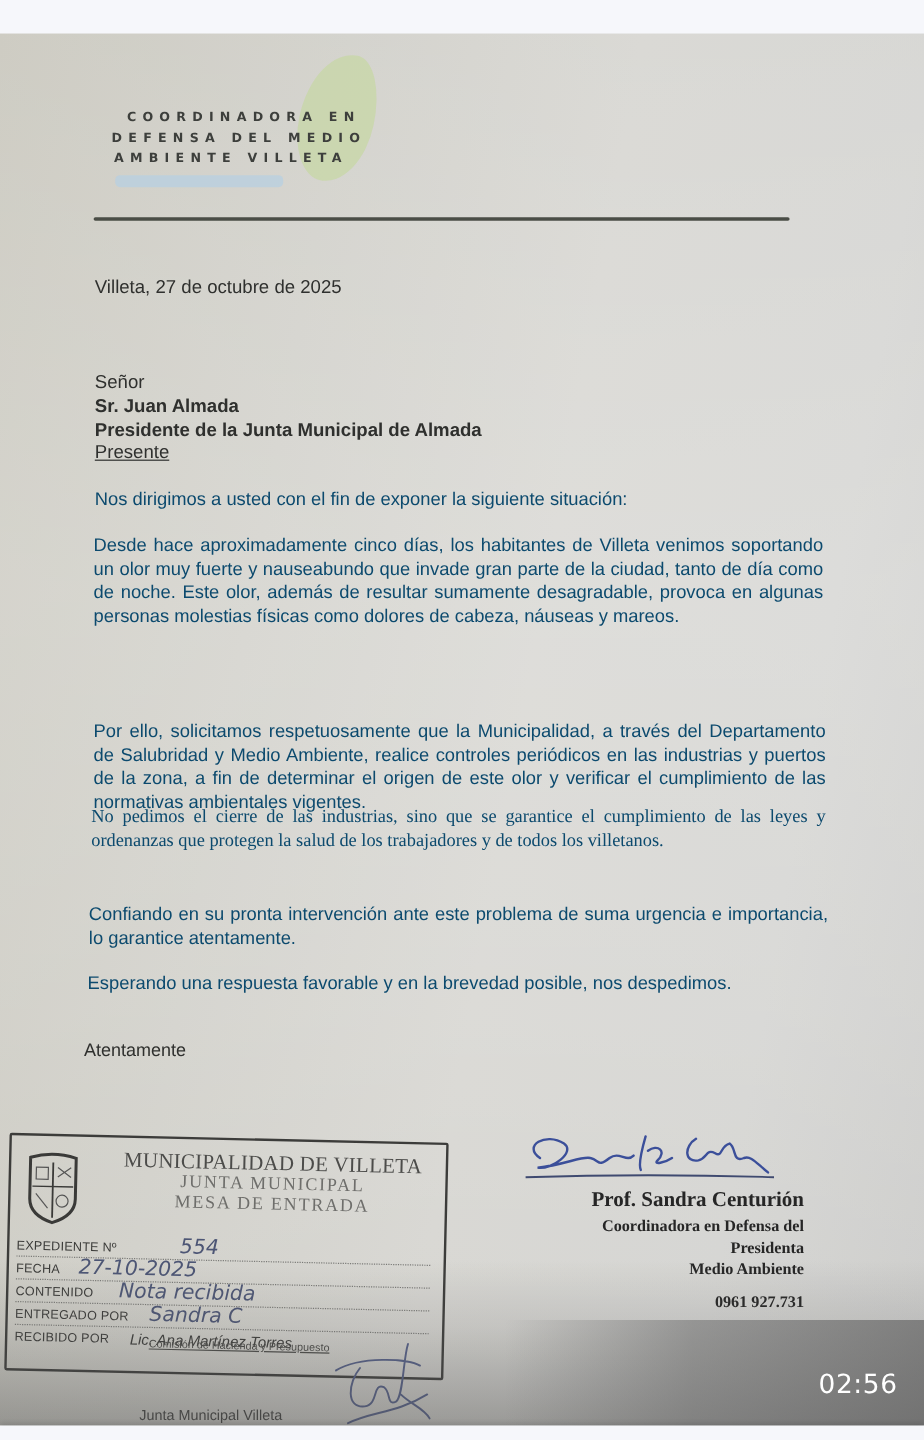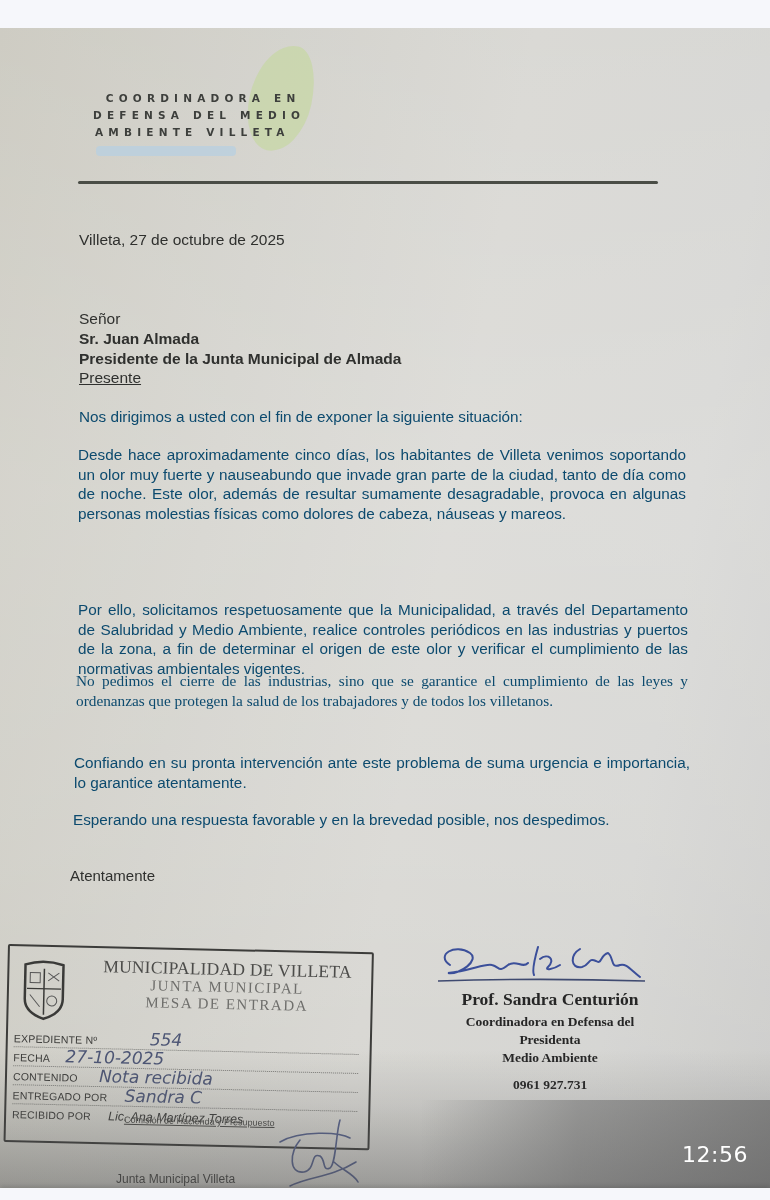--- a/index.html
+++ b/index.html
@@ -49,21 +49,21 @@
   .para { position: absolute; color: #0c4a6e; font-size: 15.3px; line-height: 19.5px; text-align: justify; text-align-last: left; }
   .p0 { left: 79px; top: 407px; width: 600px; }
   .p1 { left: 78px; top: 445px; width: 608px; }
   .p2 { left: 78px; top: 600px; width: 610px; }
   .p3 { left: 76px; top: 671px; width: 612px; font-family: Liberation Serif, serif; }
   .p4 { left: 74px; top: 753px; width: 616px; }
   .p5 { left: 73px; top: 810px; width: 620px; }
   .closing { left: 70px; top: 866px; font-size: 15px; }
 
   .signature-scribble { position: absolute; left: 430px; top: 935px; width: 220px; height: 60px; }
-  .signer { position: absolute; left: 430px; top: 988px; width: 240px; text-align: center; font-family: "Liberation Serif", serif; font-weight: bold; color: #262626; }
+  .signer { position: absolute; left: 430px; top: 988px; width: 240px; text-align: right; font-family: "Liberation Serif", serif; font-weight: bold; color: #262626; }
   .signer-name { font-size: 17.5px; line-height: 22px; margin-bottom: 3px; }
   .signer-line { font-size: 13.5px; line-height: 18px; }
   .signer-phone { font-size: 13.5px; margin-top: 10px; }
 
   .stamp {
     position: absolute; left: 8px; top: 944px; width: 362px; height: 194px;
     border: 2px solid #3c3c3a; border-radius: 2px;
     transform: rotate(1.3deg); transform-origin: left top;
   }
   .stamp-logo { position: absolute; left: 12px; top: 12px; width: 46px; height: 62px; }
@@ -176,14 +176,14 @@
   </div>
   <div class="stamp-sub">Comisión de Hacienda y Presupuesto</div>
 </div>
 <div class="stamp-footer">Junta Municipal Villeta</div>
 <svg class="stamp-sig" viewBox="0 0 90 80">
   <path d="M10 30 C 30 18, 70 20, 80 26 M30 28 C 20 40, 18 62, 34 60 C 46 58, 40 40, 50 44 C 56 48, 52 60, 60 56 C 66 52, 66 20, 70 8 M64 50 C 72 58, 84 62, 88 70 M20 74 C 40 64, 60 66, 86 50" fill="none" stroke="#55608a" stroke-width="1.6" stroke-linecap="round"></path>
 </svg>
 
 <div class="bottom-shade"></div>
 <div class="bottom-shade-right"></div>
-<div class="time-overlay">12:56</div>
+<div class="time-overlay">02:56</div>
 <div class="bottom-strip"></div>
 
 </body></html>

